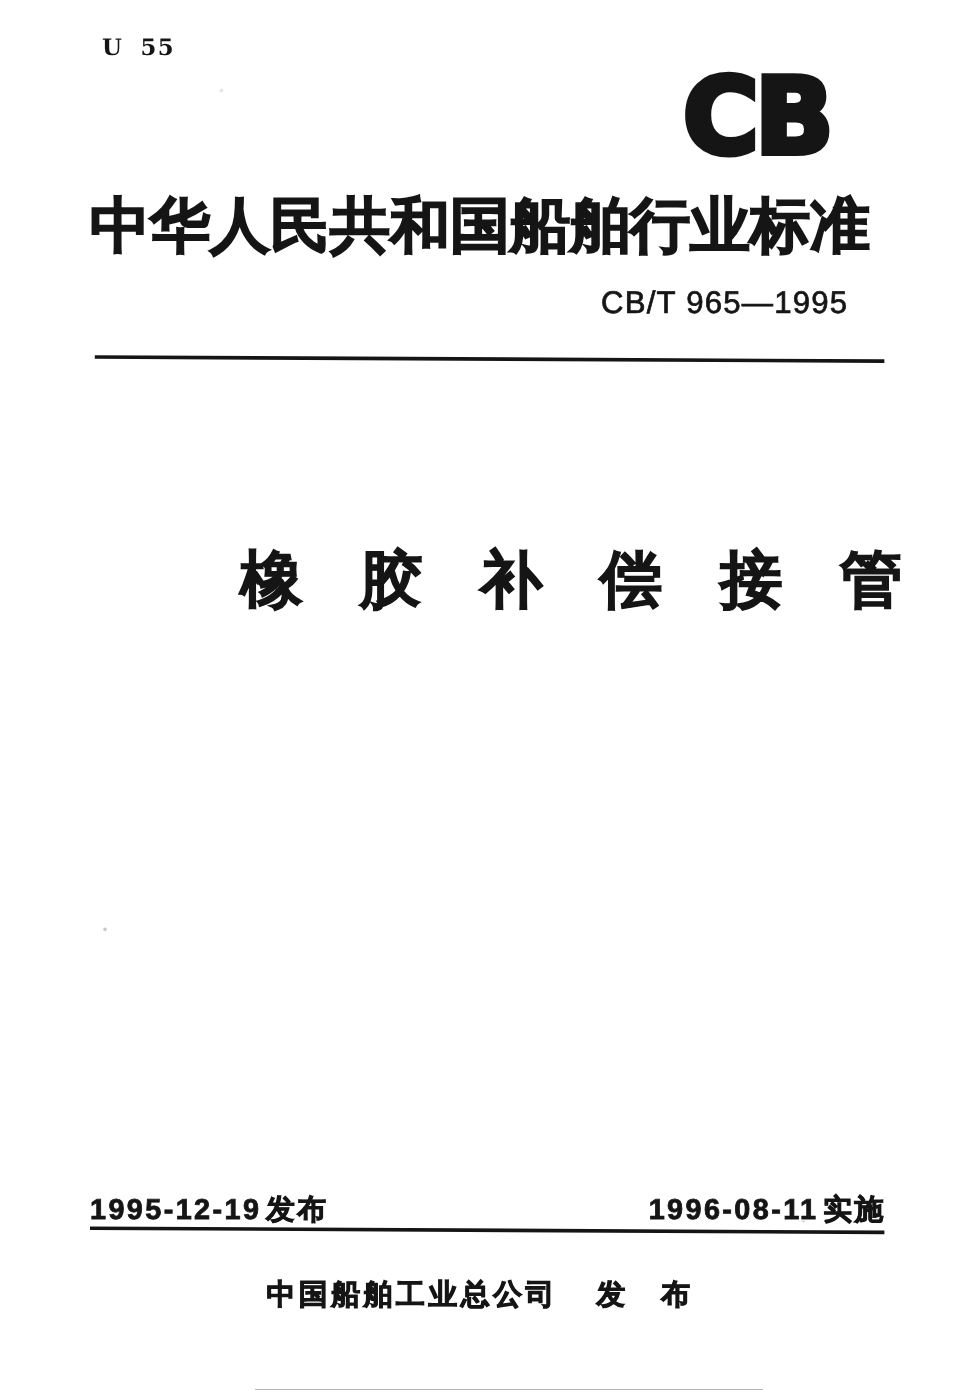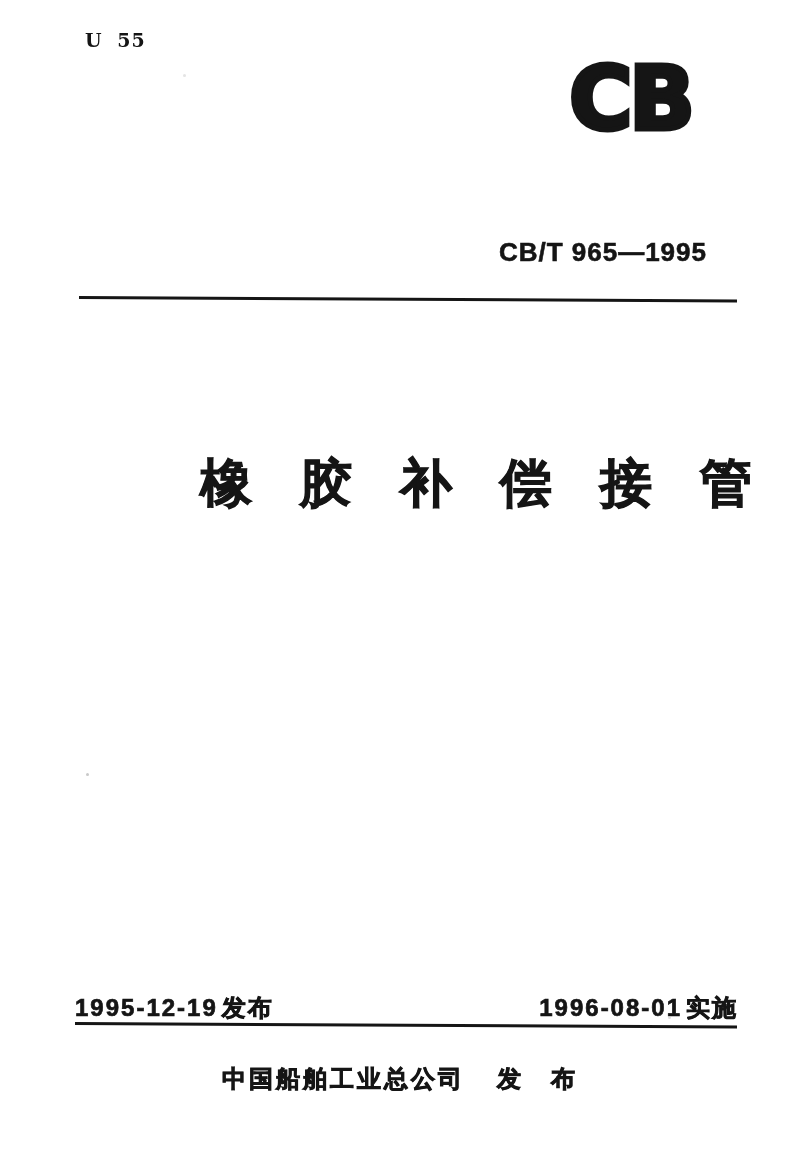--- a/index.html
+++ b/index.html
@@ -57,21 +57,21 @@
     font-weight: bold;
     letter-spacing: 0px;
     -webkit-text-stroke: 1.4px var(--ink);
     white-space: nowrap;
   }
   .std-num {
     position: absolute;
     top: 237px;
     right: 93px;
     font-size: 26px;
-    font-weight: bold;
+    font-weight: normal;
     letter-spacing: 1px;
     -webkit-text-stroke: 0.6px var(--ink);
   }
   .rule {
     position: absolute;
     background: var(--ink);
     transform-origin: left center;
   }
   .rule-top {
     left: 79px;
@@ -145,33 +145,34 @@
 </style>
 </head>
 <body>
 
 <div class="page">
 
   <div class="u55">U 55</div>
 
   <div class="cb-logo">CB</div>
 
+  <h1 class="header-title">中华人民共和国船舶行业标准</h1>
 
   <div class="std-num">CB/T 965—1995</div>
 
   <div class="rule rule-top"></div>
 
   <h2 class="doc-title">橡胶补偿接管</h2>
 
   <div class="dates">
     <div class="date-item">
       <span class="num">1995-12-19</span><span class="cjk">发布</span>
     </div>
     <div class="date-item">
-      <span class="num">1996-08-01</span><span class="cjk">实施</span>
+      <span class="num">1996-08-11</span><span class="cjk">实施</span>
     </div>
   </div>
 
   <div class="rule rule-bottom"></div>
 
   <div class="publisher">
     <span>中国船舶工业总公司</span>
     <span class="action">发　布</span>
   </div>
 

